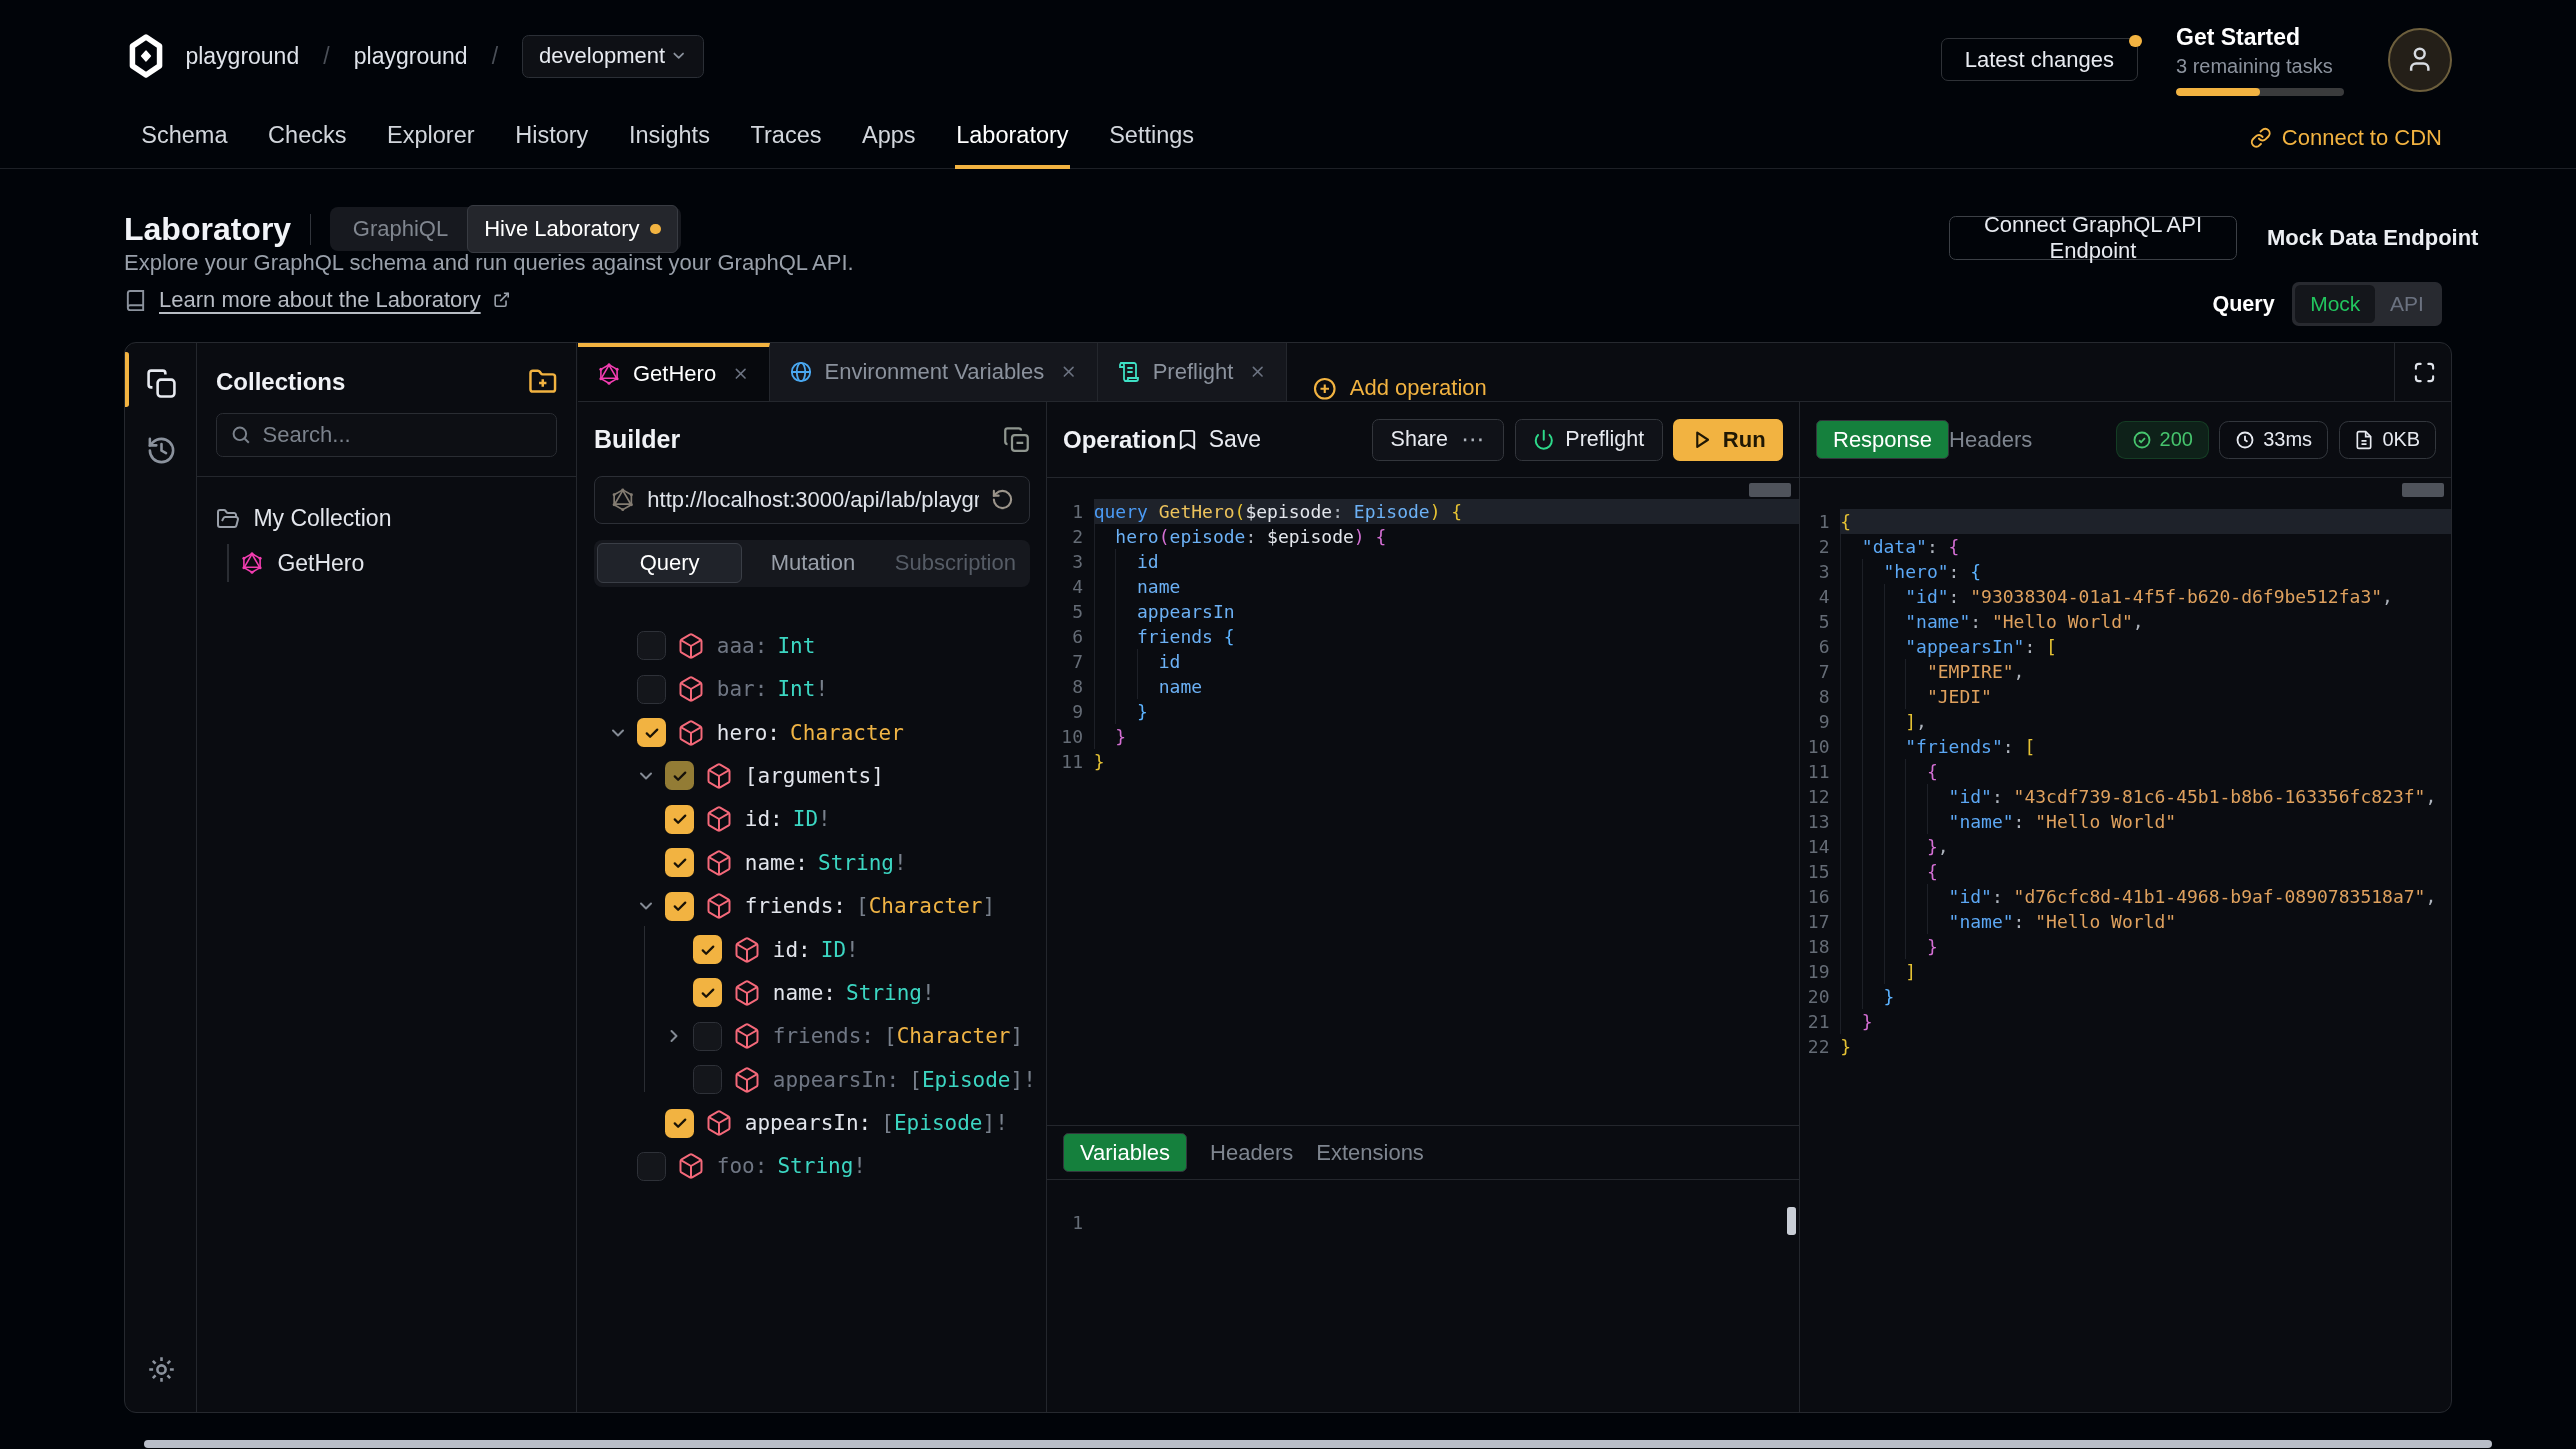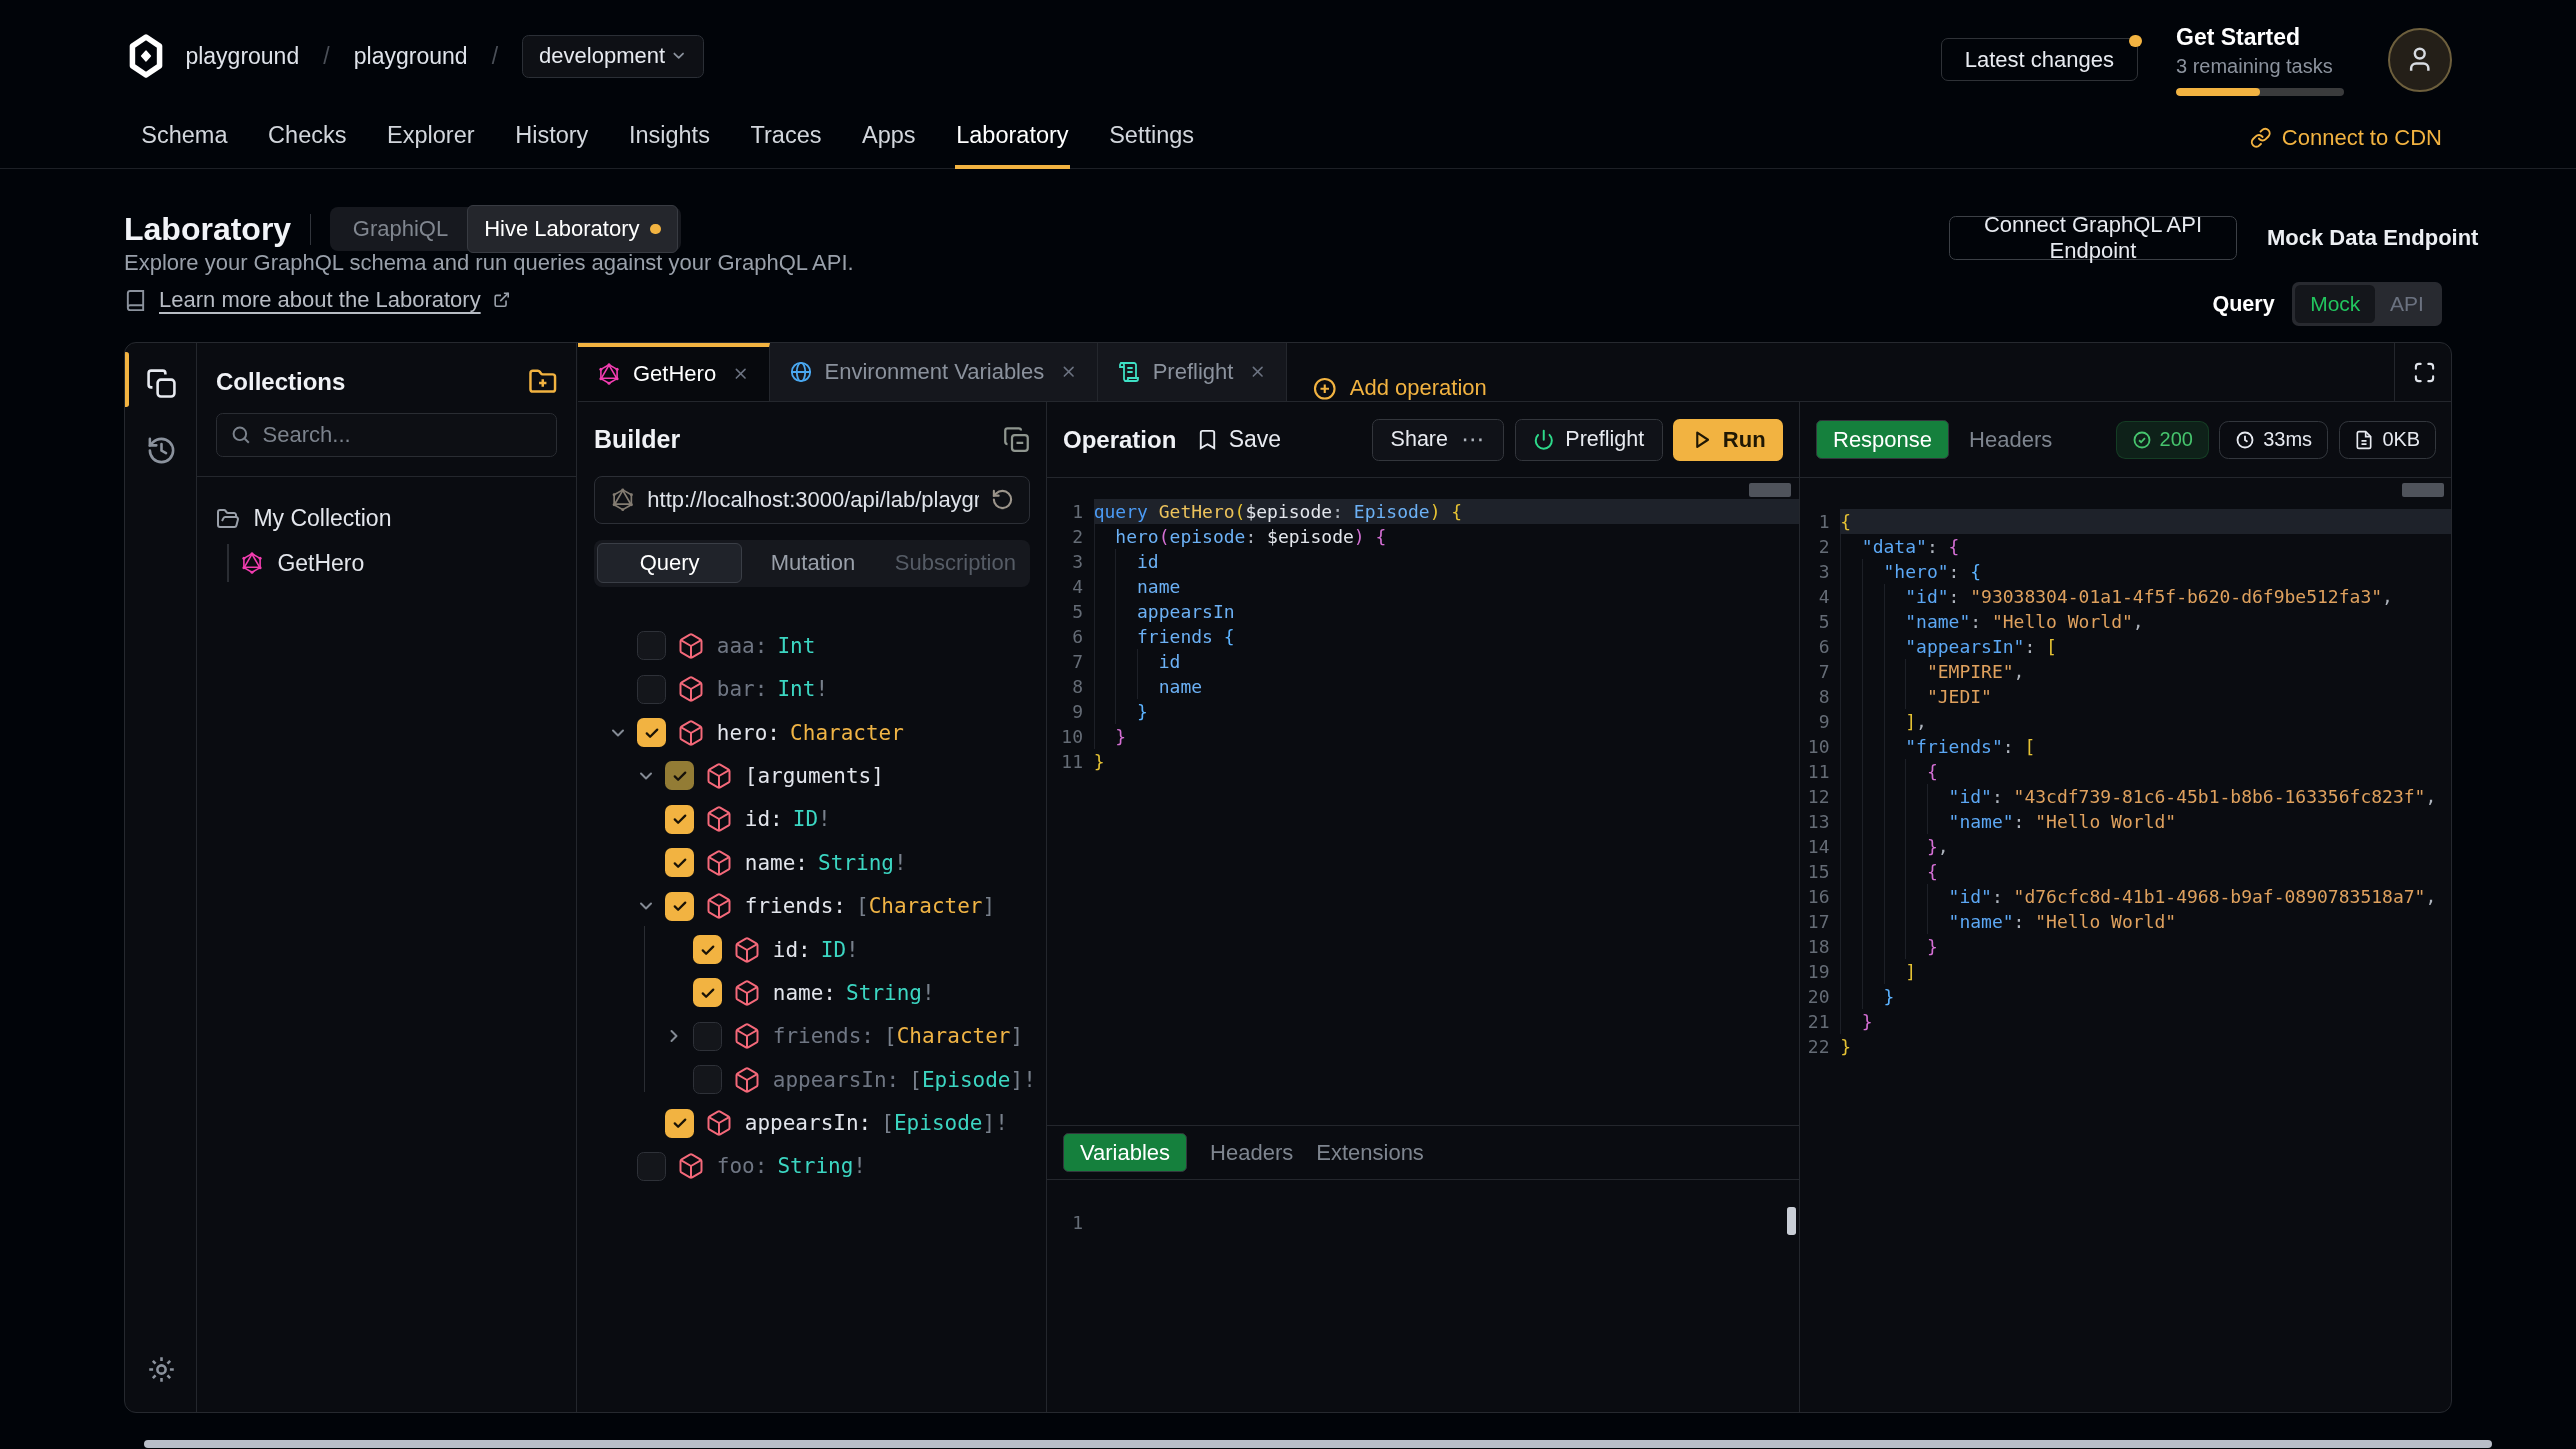--- a/index.html
+++ b/index.html
@@ -126,21 +126,21 @@
   .cb.mixed{background:#937c35;color:#15110a}
   .cb .ic{width:18px;height:18px}
   .cube{width:28px;height:28px;color:var(--pink)}
   .lbl{color:#6f7683}
   .lbl.on{color:#e2e5ec}
   .t-s{color:var(--teal)} .t-o{color:#f0b445} .t-p{color:#78808c}
   .typw{margin-left:-1.3px}
   .tree-guide{position:absolute;left:50px;top:299px;width:1.3px;height:166px;background:#2a2d33}
 
   
-  .colhead{height:76px;border-bottom:0.7px solid var(--line);display:flex;align-items:center;padding:0 16px;gap:20px}
+  .colhead{height:76px;border-bottom:0.7px solid var(--line);display:flex;align-items:center;padding:0 16px;}
   .ch-title{font-size:24px;font-weight:600;color:#f0f2f6}
   .savebtn{display:flex;align-items:center;gap:9.4px;font-size:23px;color:#e7eaf0}
   .savebtn .ic{width:23px;height:23px}
   .ch-right{margin-left:auto;display:flex;align-items:center;gap:10.7px}
   .btn{height:42px;display:flex;align-items:center;gap:10.7px;padding:0 17.4px;border:0.7px solid #33363c;border-radius:6.7px;font-size:21.5px;color:#e7eaf0;background:#101218}
   .btn .ic{width:21.5px;height:21.5px}
   .btn .pw{color:#2dd98a}
   .btn.run{background:var(--yellow);border:0;color:#201804;font-weight:700;font-size:22px}
   .dots{color:#aeb4bd;font-size:23px;letter-spacing:1.3px;margin-left:2.7px}
   .boxtab{height:39px;display:flex;align-items:center;padding:0 16px;border:0.7px solid #33363c;border-radius:5.4px;background:#15803d;font-size:22px;color:#fff}

